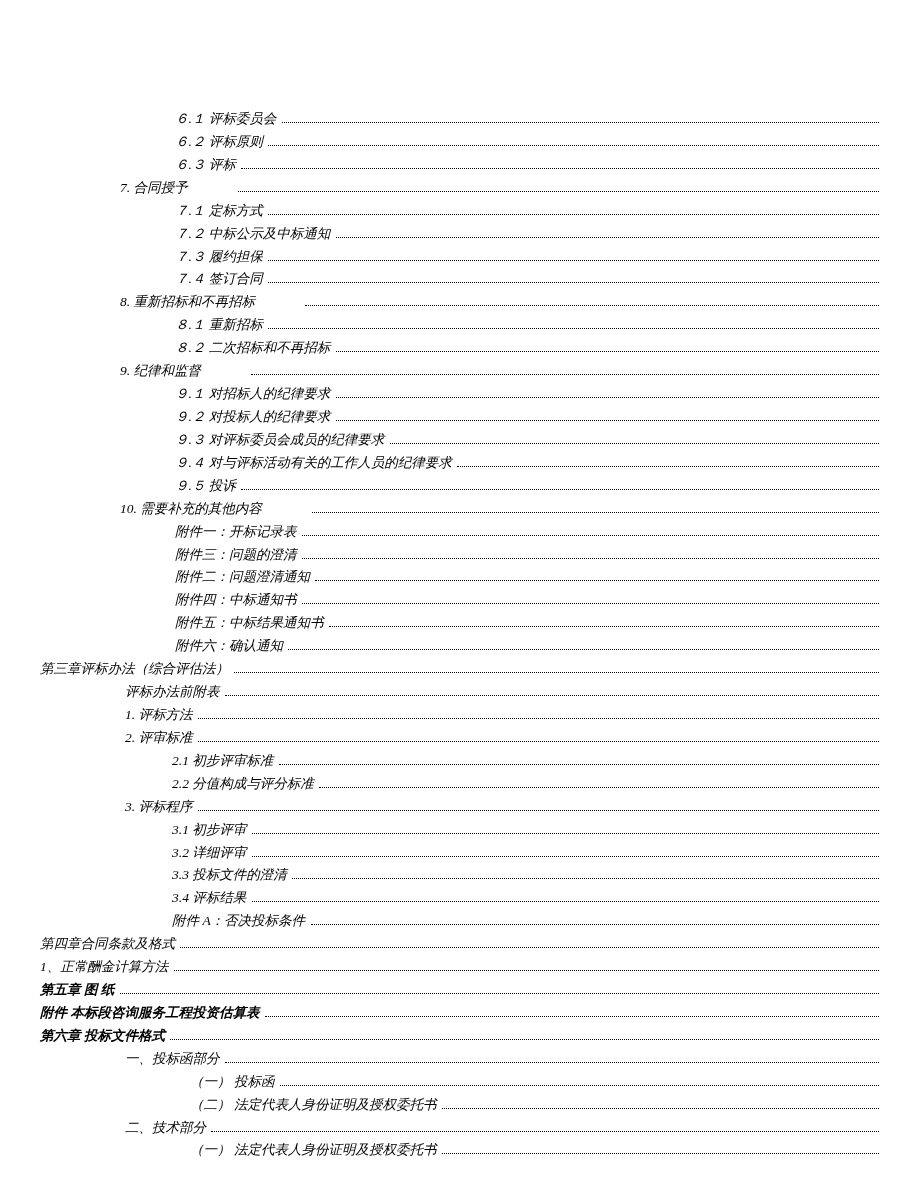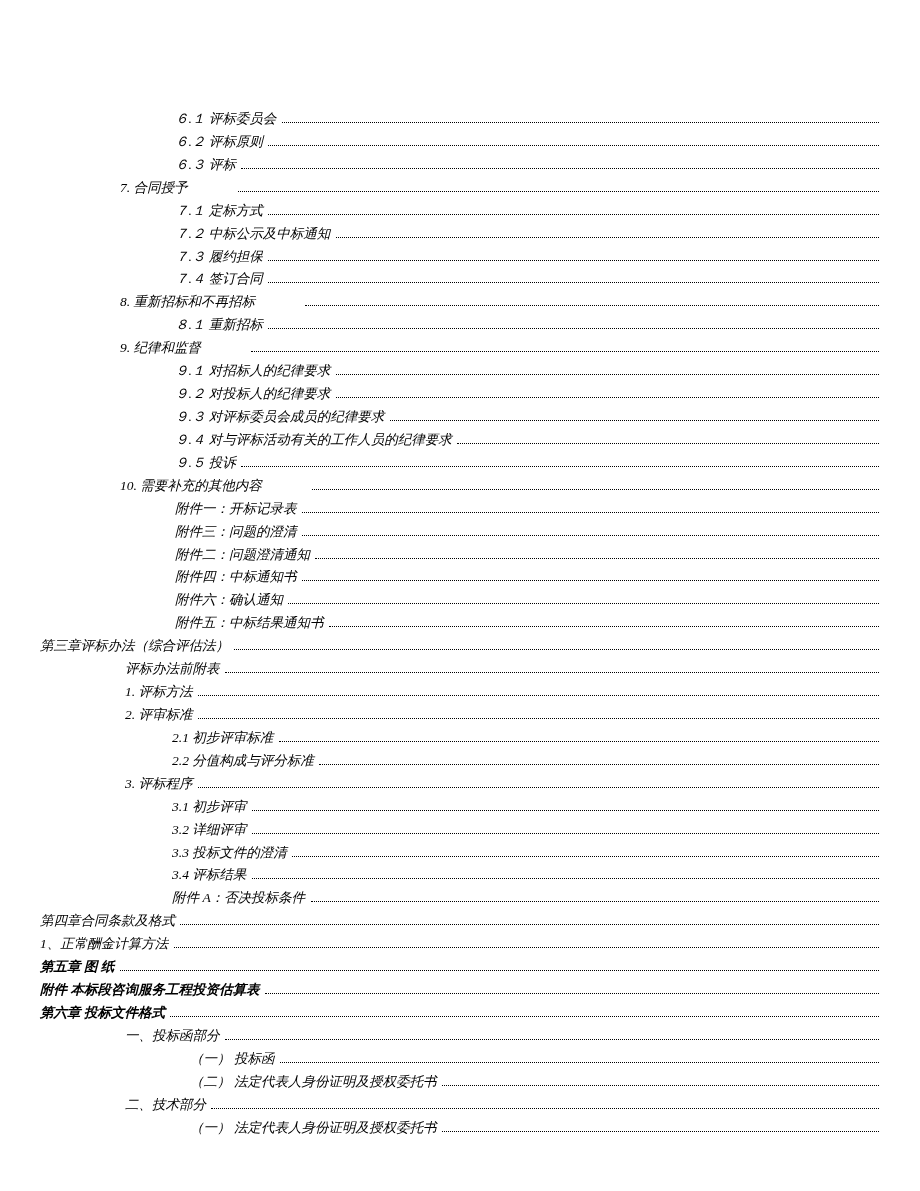--- a/index.html
+++ b/index.html
@@ -79,20 +79,24 @@
         <span class="toc-dots"></span>
       </div>
       <div class="toc-item lvl-1">
         <span class="toc-label">8.    重新招标和不再招标&nbsp;</span>
         <span class="toc-dots"></span>
       </div>
       <div class="toc-item lvl-2">
         <span class="toc-label">８.１  重新招标&nbsp;</span>
         <span class="toc-dots"></span>
       </div>
+      <div class="toc-item lvl-2">
+        <span class="toc-label">８.２  二次招标和不再招标&nbsp;</span>
+        <span class="toc-dots"></span>
+      </div>
       <div class="toc-item lvl-1">
         <span class="toc-label">9.    纪律和监督&nbsp;</span>
         <span class="toc-dots"></span>
       </div>
       <div class="toc-item lvl-2">
         <span class="toc-label">９.１  对招标人的纪律要求&nbsp;</span>
         <span class="toc-dots"></span>
       </div>
       <div class="toc-item lvl-2">
         <span class="toc-label">９.２  对投标人的纪律要求&nbsp;</span>
@@ -124,25 +128,25 @@
       </div>
       <div class="toc-item lvl-2">
         <span class="toc-label">附件二：问题澄清通知&nbsp;</span>
         <span class="toc-dots"></span>
       </div>
       <div class="toc-item lvl-2">
         <span class="toc-label">附件四：中标通知书&nbsp;</span>
         <span class="toc-dots"></span>
       </div>
       <div class="toc-item lvl-2">
+        <span class="toc-label">附件五：中标结果通知书&nbsp;</span>
+        <span class="toc-dots"></span>
+      </div>
+      <div class="toc-item lvl-2">
         <span class="toc-label">附件六：确认通知&nbsp;</span>
-        <span class="toc-dots"></span>
-      </div>
-      <div class="toc-item lvl-2">
-        <span class="toc-label">附件五：中标结果通知书&nbsp;</span>
         <span class="toc-dots"></span>
       </div>
       <div class="toc-item ch-root">
         <span class="toc-label">第三章评标办法（综合评估法）&nbsp;</span>
         <span class="toc-dots"></span>
       </div>
       <div class="toc-item ch-sub1">
         <span class="toc-label">评标办法前附表&nbsp;</span>
         <span class="toc-dots"></span>
       </div>

